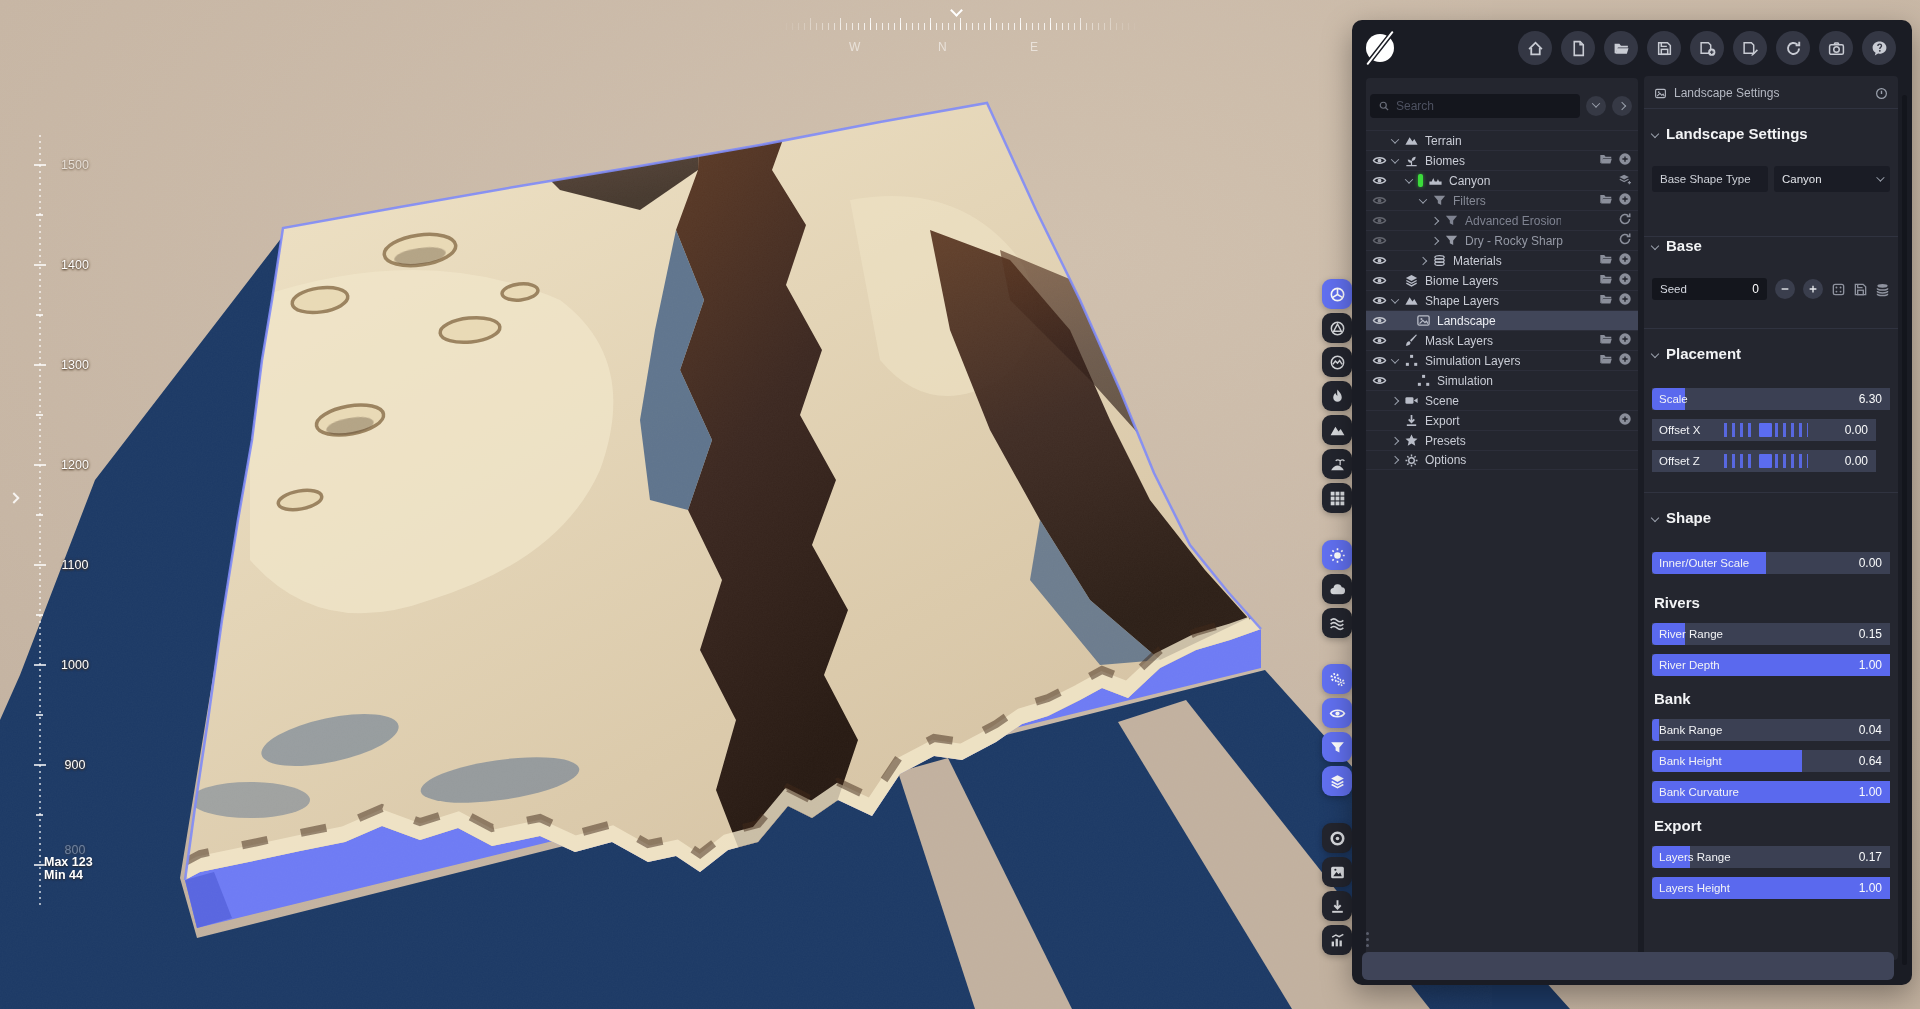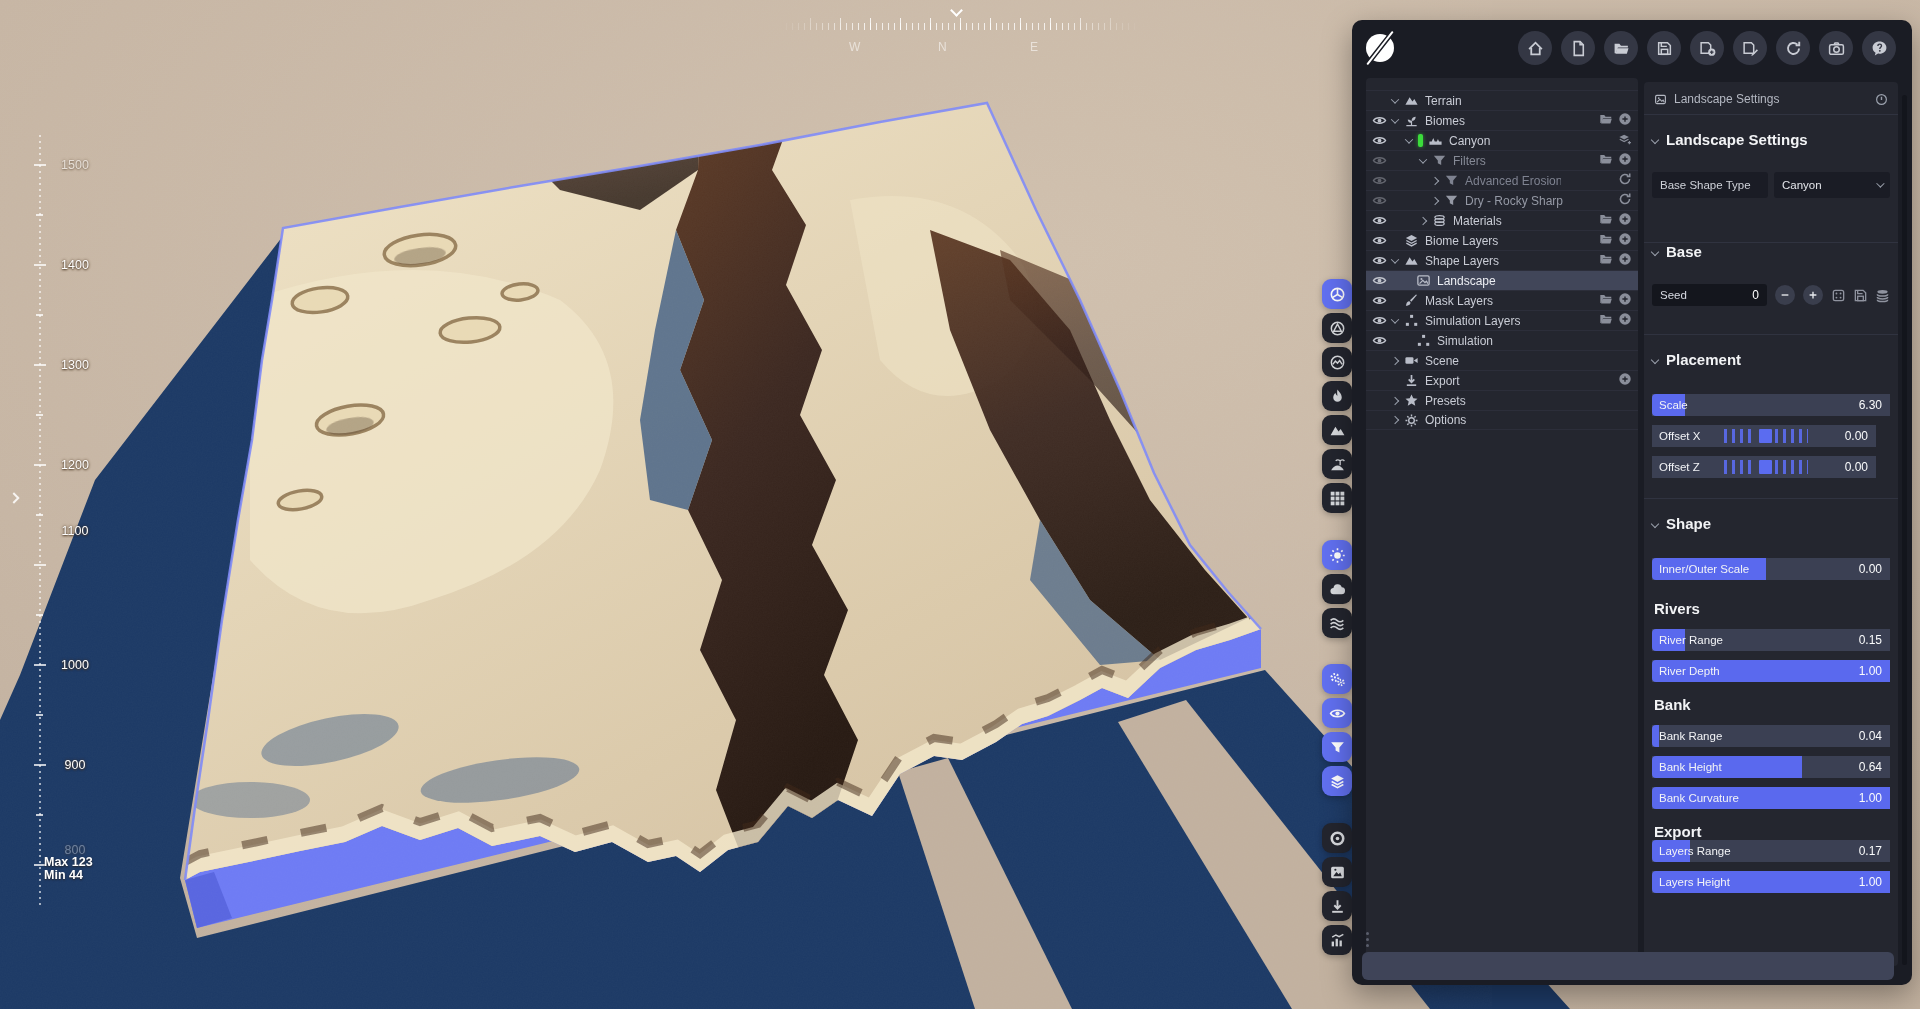--- a/index.html
+++ b/index.html
@@ -56,21 +56,21 @@
   .logo .slash { position:absolute; left:17px; top:-3px; width:2px; height:42px; background:#fff;
     transform:rotate(38deg); border-radius:2px;
     box-shadow:0 0 0 1.5px #1a1c24; }
   .tb-btns { position:absolute; right:16px; top:11px; display:flex; gap:9px; }
   .cbtn { width:34px; height:34px; border-radius:50%; background:#343744; color:#c9ccd4;
     display:flex; align-items:center; justify-content:center; cursor:pointer; }
   .cbtn svg { width:17px; height:17px; }
 
   .col-left { position:absolute; left:14px; top:58px; width:272px; height:884px; background:#24262f;
     border-radius:4px; overflow:hidden; }
-  .col-right { position:absolute; left:292px; top:62px; width:254px; height:884px; background:#24262f;
+  .col-right { position:absolute; left:292px; top:56px; width:254px; height:884px; background:#24262f;
     border-radius:4px; overflow:hidden; padding:0 0 0 0; }
 
   
   .search-row { display:flex; align-items:center; gap:6px; padding:16px 6px 0 4px; }
   .search-box { flex:1; display:flex; align-items:center; gap:6px; background:#14161d; border-radius:4px;
     height:24px; padding:0 8px; color:#6a6e7a; }
   .search-box input { flex:1; background:transparent; border:0; outline:none; color:#aeb2bc; font-size:12px; }
   .search-box input::placeholder { color:#4d5160; }
   .search-box svg { width:12px; height:12px; }
   .mini-cbtn { width:20px; height:20px; border-radius:50%; background:#363945; color:#b9bcc6;
@@ -465,21 +465,21 @@
     <div class="tick major" style="top:529px"></div>
       <div class="tick minor" style="top:579px"></div>
     <div class="tick major" style="top:629px"></div>
       <div class="tick minor" style="top:679px"></div>
     <div class="tick major" style="top:729px"></div>
   </div>
   <span class="elev-label" style="top:158px; opacity:.55">1500</span>
   <span class="elev-label" style="top:258px">1400</span>
   <span class="elev-label" style="top:358px">1300</span>
   <span class="elev-label" style="top:458px">1200</span>
-  <span class="elev-label" style="top:524px">1100</span>
+  <span class="elev-label" style="top:558px">1100</span>
   <span class="elev-label" style="top:658px">1000</span>
   <span class="elev-label" style="top:758px">900</span>
   <span class="elev-label" style="top:843px; opacity:.35">800</span>
 
   <div class="minmax">
     <div>Max 123</div>
     <div>Min 44</div>
   </div>
 
   <div class="expand-chevron"></div>
@@ -630,20 +630,34 @@
           </div>
         <div class="cbtn" title="help">
             <svg viewBox="0 0 16 16">
               <use href="#i-help"></use>
             </svg>
           </div>
       </div>
     </div>
 
     <div class="col-left">
+      <div class="search-row">
+        <div class="search-box">
+          <svg viewBox="0 0 16 16">
+              <use href="#i-magnifier"></use>
+            </svg>
+          <input type="text" placeholder="Search" style="">
+        </div>
+        <div class="mini-cbtn">
+            <span class="chev down" style="margin:0 0 2px 0"></span>
+          </div>
+        <div class="mini-cbtn">
+            <span class="chev right" style="margin:0"></span>
+          </div>
+      </div>
 
       <div class="tree">
         <div class="trow">
           <span class="eye none"></span>
             <span class="chev down"></span>
           <span class="ticon"><svg viewBox="0 0 16 16">
                 <use href="#i-mountain"></use>
               </svg></span>
           <span class="tlabel">Terrain</span>
         </div>
@@ -1011,21 +1025,21 @@
         <span class="slab">Bank Height</span>
         <span class="sval">0.64</span>
       </div>
       <div class="slider" style="margin-top:9px">
         <div class="sfill" style="width: 100%;"></div>
         <span class="slab">Bank Curvature</span>
         <span class="sval">1.00</span>
       </div>
 
       <div class="subhead" style="margin-top:14px">Export</div>
-      <div class="slider" style="">
+      <div class="slider" style="margin-top:12px">
         <div class="sfill" style="width: 16%;"></div>
         <span class="slab">Layers Range</span>
         <span class="sval">0.17</span>
       </div>
       <div class="slider" style="margin-top:9px">
         <div class="sfill" style="width: 100%;"></div>
         <span class="slab">Layers Height</span>
         <span class="sval">1.00</span>
       </div>
     </div>

